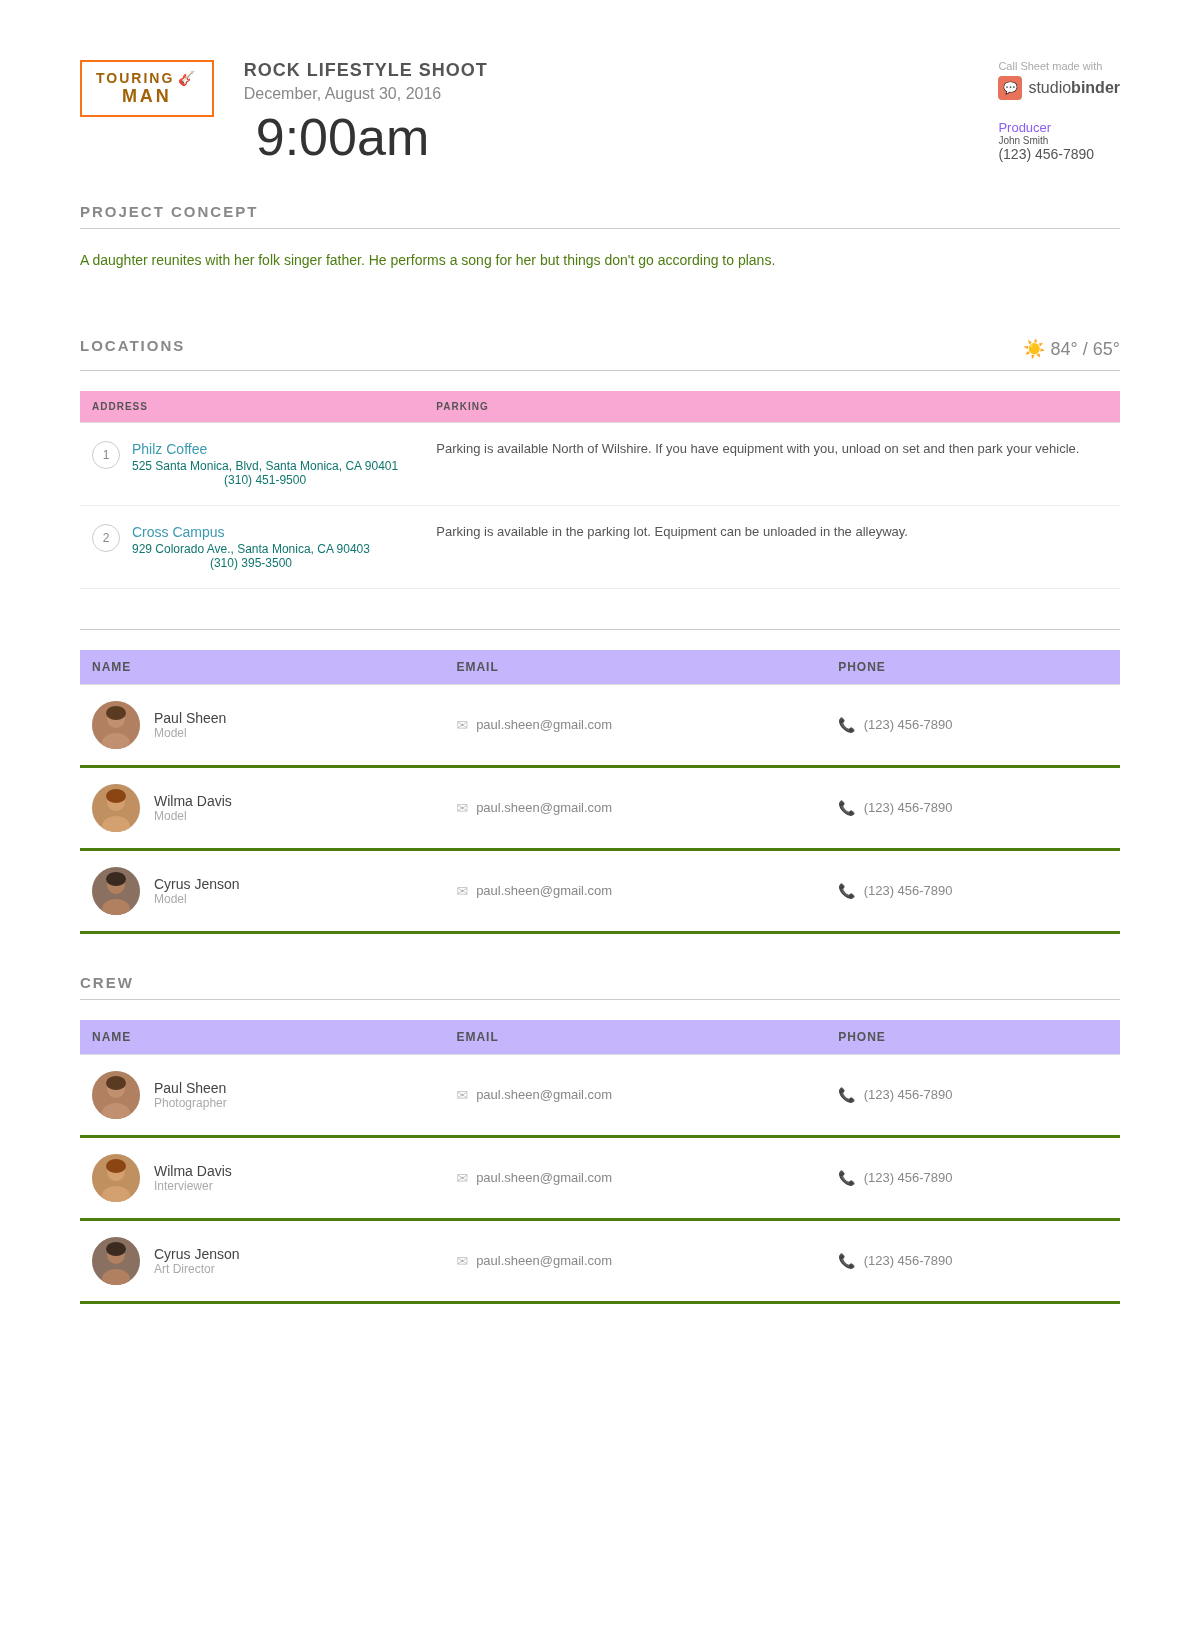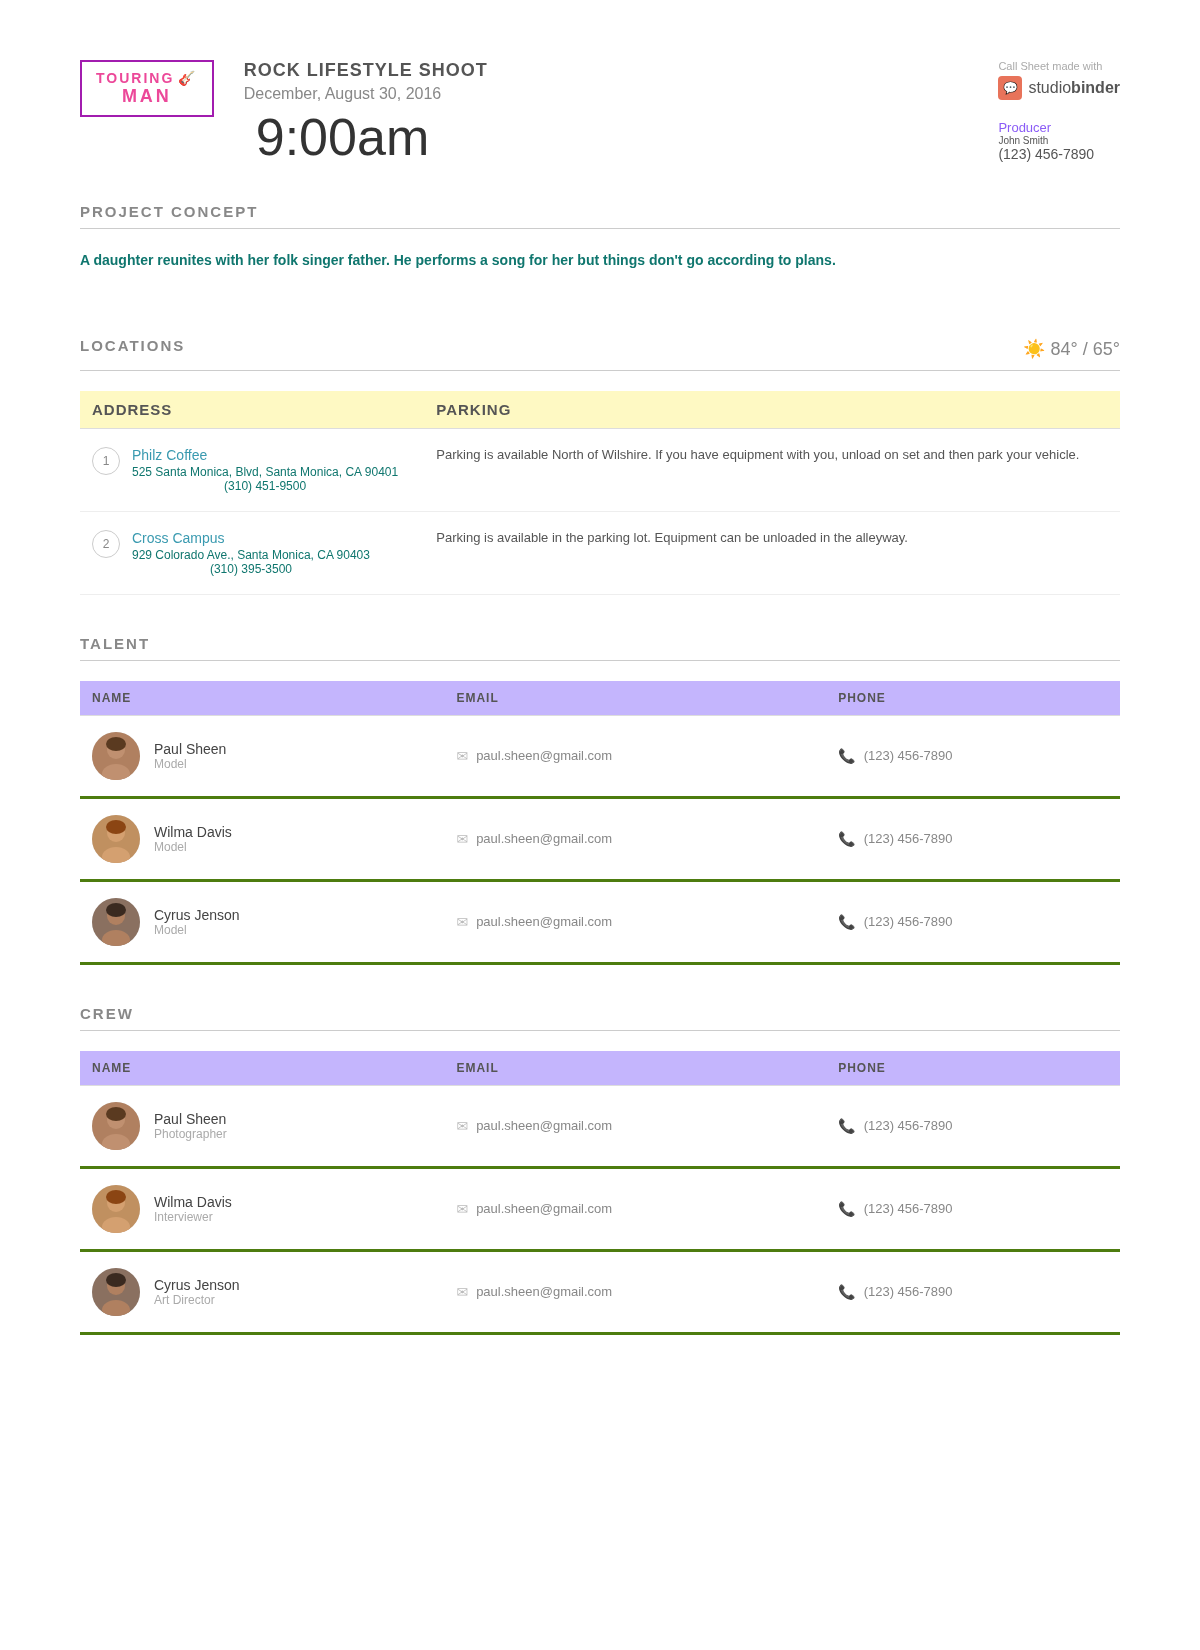--- a/index.html
+++ b/index.html
@@ -104,49 +104,48 @@
     }
     .section-divider {
       border: none;
       border-top: 1px solid #ccc;
       margin-bottom: 20px;
     }
 
     
     .concept-text {
       font-size: 14px;
-      color: #0f766e;
+      color: #4d7c0f;
       line-height: 1.7;
-      font-weight: bold;
     }
 
     
     .locations-header {
       display: flex;
       justify-content: space-between;
       align-items: center;
       margin-bottom: 8px;
     }
     .weather {
       font-size: 18px;
       color: #888;
     }
 
     .locations-table {
       width: 100%;
       border-collapse: collapse;
     }
     .locations-table th {
       text-align: left;
-      font-size: 15px;
+      font-size: 10px;
       font-weight: 700;
       letter-spacing: 1px;
       color: #555;
       padding: 10px 12px;
-      background: #fef9c3;
+      background: #f9a8d4;
       border-bottom: 1px solid #ddd;
     }
     .locations-table td {
       padding: 18px 12px;
       vertical-align: top;
       font-size: 13px;
       color: #555;
       border-bottom: 1px solid #eee;
     }
     .location-num {
@@ -246,23 +245,23 @@
     .icon-email, .icon-phone {
       color: #bbb;
       font-size: 14px;
     }
 
     
     .touring-logo {
       display: flex;
       flex-direction: column;
       align-items: center;
-      border: 2px solid #a21caf;
+      border: 2px solid #f97316;
       padding: 8px 14px;
-      color: #ec4899;
+      color: #a16207;
     }
     .touring-top {
       font-size: 14px;
       font-weight: 800;
       letter-spacing: 2px;
       display: flex;
       align-items: center;
       gap: 4px;
     }
     .touring-bottom {
@@ -351,21 +350,20 @@
           </div>
         </div>
       </td>
       <td>Parking is available in the parking lot. Equipment can be unloaded in the alleyway.</td>
     </tr>
       </tbody>
   </table>
 </div>
 
 <div class="section">
-  <div class="section-title">TALENT</div>
   <hr class="section-divider">
   <table class="people-table">
     <thead>
       <tr>
         <th>NAME</th>
         <th>EMAIL</th>
         <th>PHONE</th>
       </tr>
     </thead>
     <tbody id="talent-tbody">

